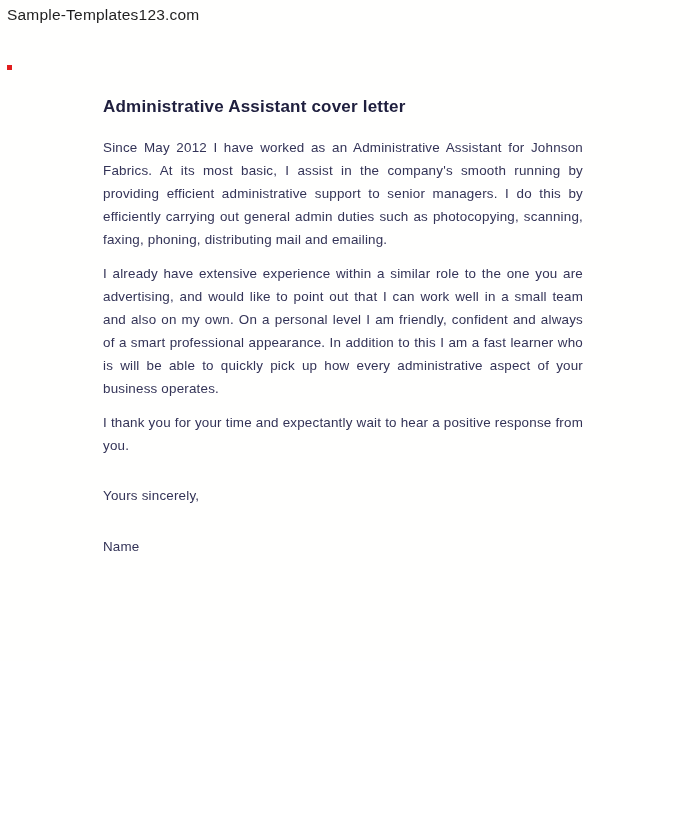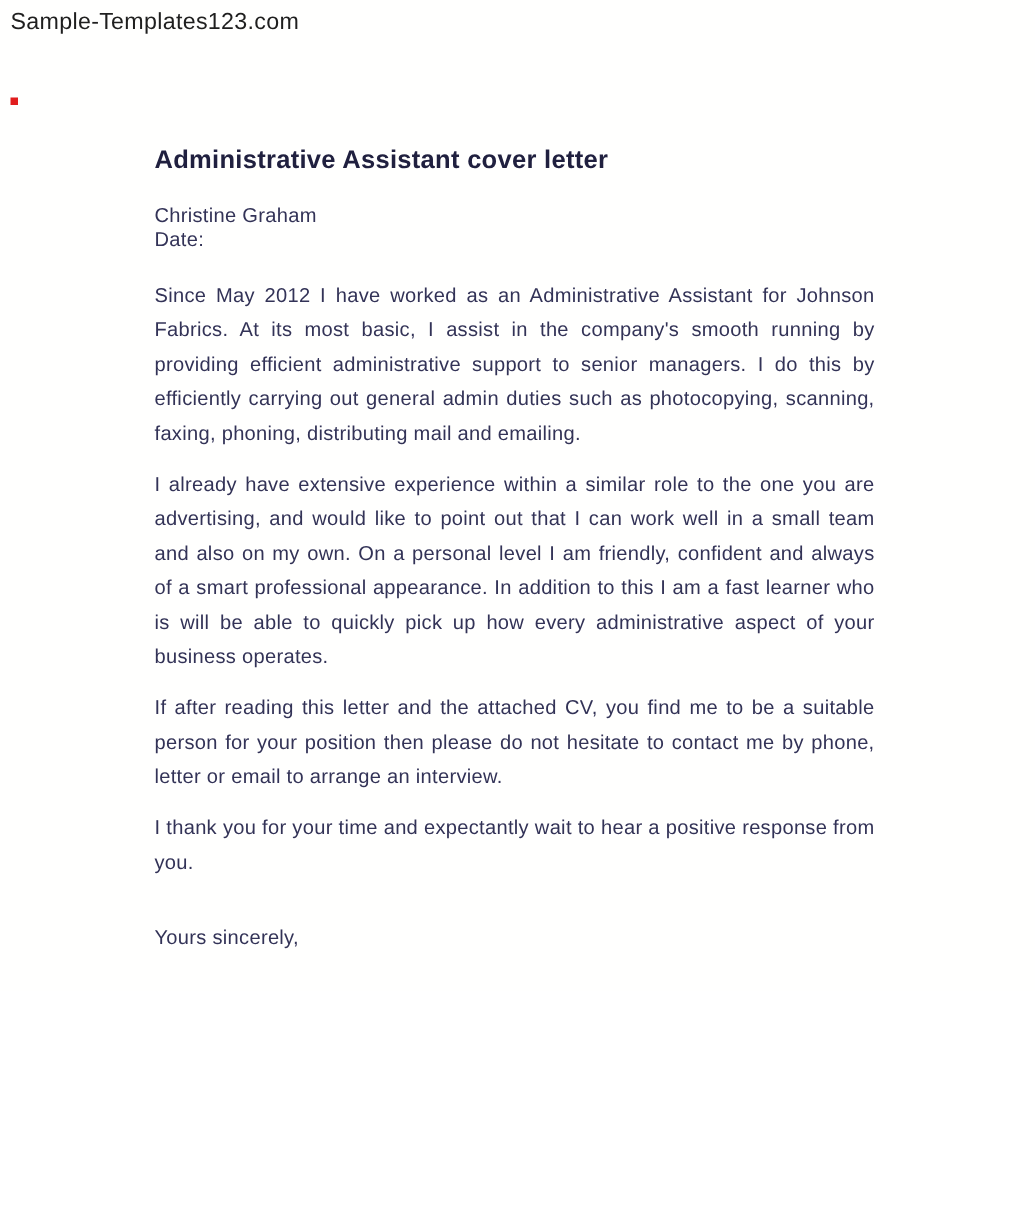--- a/index.html
+++ b/index.html
@@ -69,33 +69,28 @@
 <div class="page">
 
   <div class="site-header">Sample-Templates123.com</div>
 
   <div class="accent-dot" style="background: rgb(225, 29, 29);"></div>
 
   <div class="letter">
 
     <h1 class="letter-title">Administrative Assistant cover letter</h1>
 
-    <div class="name-block">
-      <div>Christine Graham</div>
-      <div>Date:</div>
-    </div>
 
 
 
     <p class="body-par">Since May 2012 I have worked as an Administrative Assistant for Johnson Fabrics. At its most basic, I assist in the company's smooth running by providing efficient administrative support to senior managers. I do this by efficiently carrying out general admin duties such as photocopying, scanning, faxing, phoning, distributing mail and emailing.</p>
 
 
     <p class="body-par">I already have extensive experience within a similar role to the one you are advertising, and would like to point out that I can work well in a small team and also on my own. On a personal level I am friendly, confident and always of a smart professional appearance. In addition to this I am a fast learner who is will be able to quickly pick up how every administrative aspect of your business operates.</p>
 
-    <p class="body-par">If after reading this letter and the attached CV, you find me to be a suitable person for your position then please do not hesitate to contact me by phone, letter or email to arrange an interview.</p>
 
     <p class="body-par last">I thank you for your time and expectantly wait to hear a positive response from you.</p>
 
     <div class="sign-line">Yours sincerely,</div>
 
     <div class="sign-line">Name</div>
 
   </div>
 </div>
 

